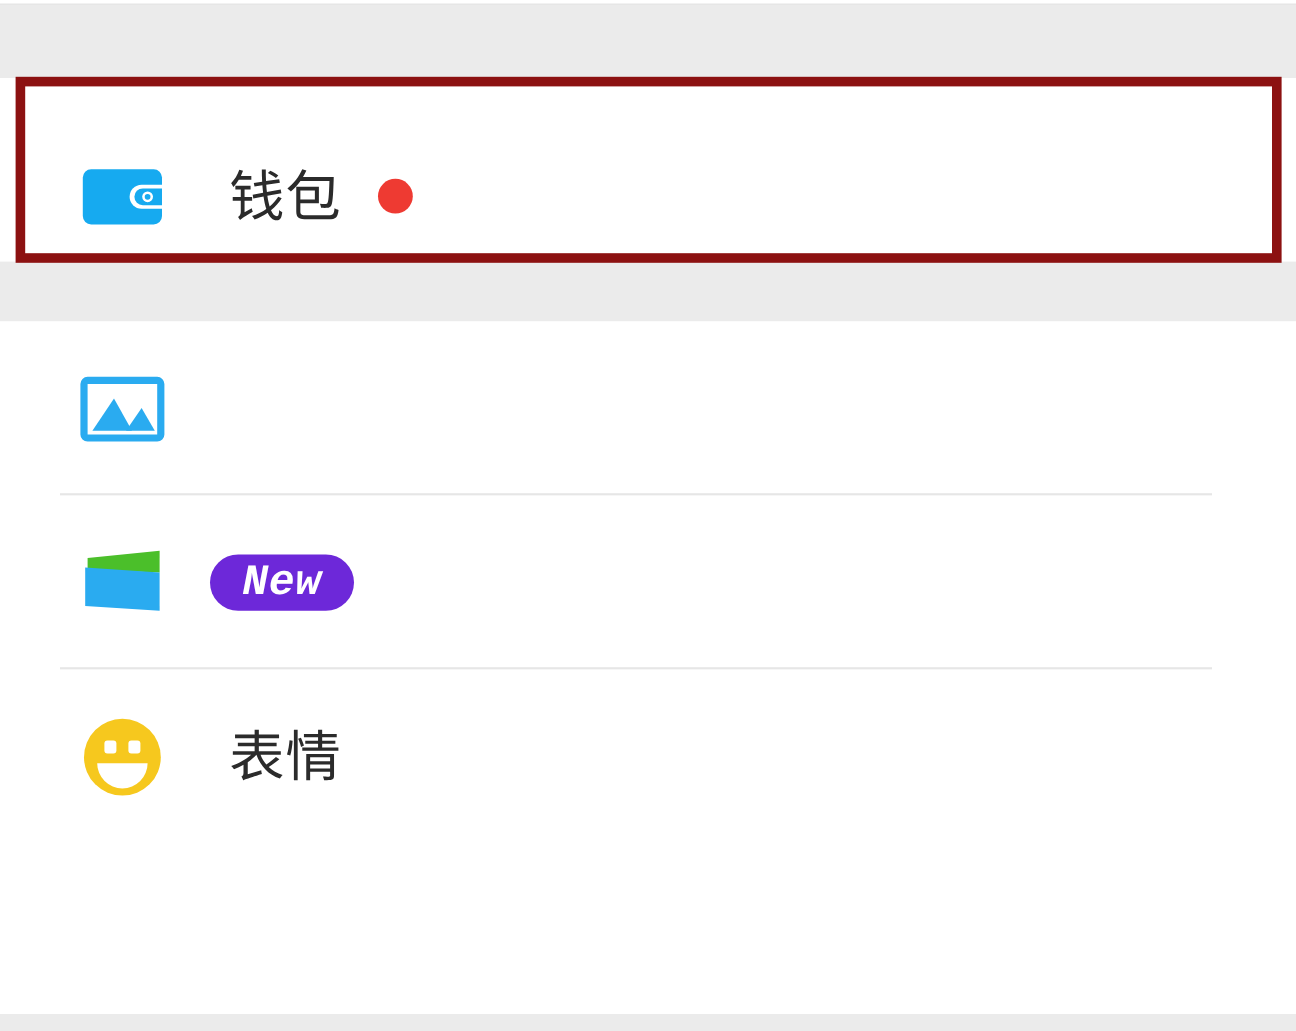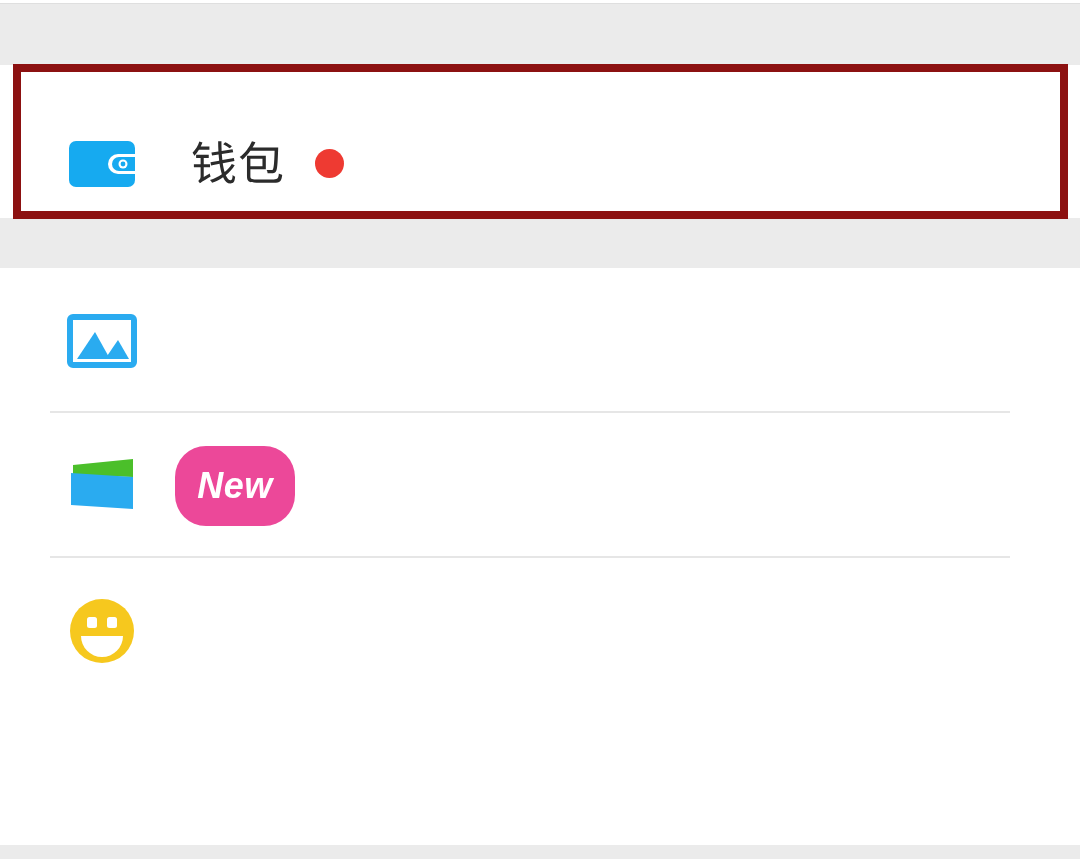--- a/index.html
+++ b/index.html
@@ -102,30 +102,30 @@
     display: block;
   }
 
   
   .new-badge {
     margin-left: 34px;
     display: inline-flex;
     align-items: center;
     justify-content: center;
     min-width: 120px;
-    height: 80px;
+    height: 47px;
     padding: 0 22px;
     box-sizing: border-box;
     border-radius: 31px;
-    background: #ec4899;
+    background: #6d28d9;
     color: #ffffff;
     font-size: 36px;
     font-weight: bold;
     font-style: italic;
-    font-family: Liberation Sans, sans-serif;
+    font-family: Liberation Mono, monospace;
     letter-spacing: 0.5px;
   }
 
   
   .annotation-box {
     position: absolute;
     left: 13px;
     top: 64px;
     width: 1055px;
     height: 155px;
@@ -190,20 +190,21 @@
 
     <div class="row">
       <span class="row-icon">
         <svg viewBox="0 0 78 78" xmlns="http://www.w3.org/2000/svg">
           <circle cx="39" cy="39" r="32" fill="#f6c81e"></circle>
           <rect x="24" y="25" width="10" height="11" rx="2.5" fill="#ffffff"></rect>
           <rect x="44" y="25" width="10" height="11" rx="2.5" fill="#ffffff"></rect>
           <path d="M18 44 H60 A21 21 0 0 1 18 44 Z" fill="#ffffff"></path>
         </svg>
       </span>
+      <span class="row-label">表情</span>
     </div>
 
   </div>
 
   <div class="band bottom"></div>
 
   <div class="annotation-box"></div>
 
 </div>
 

